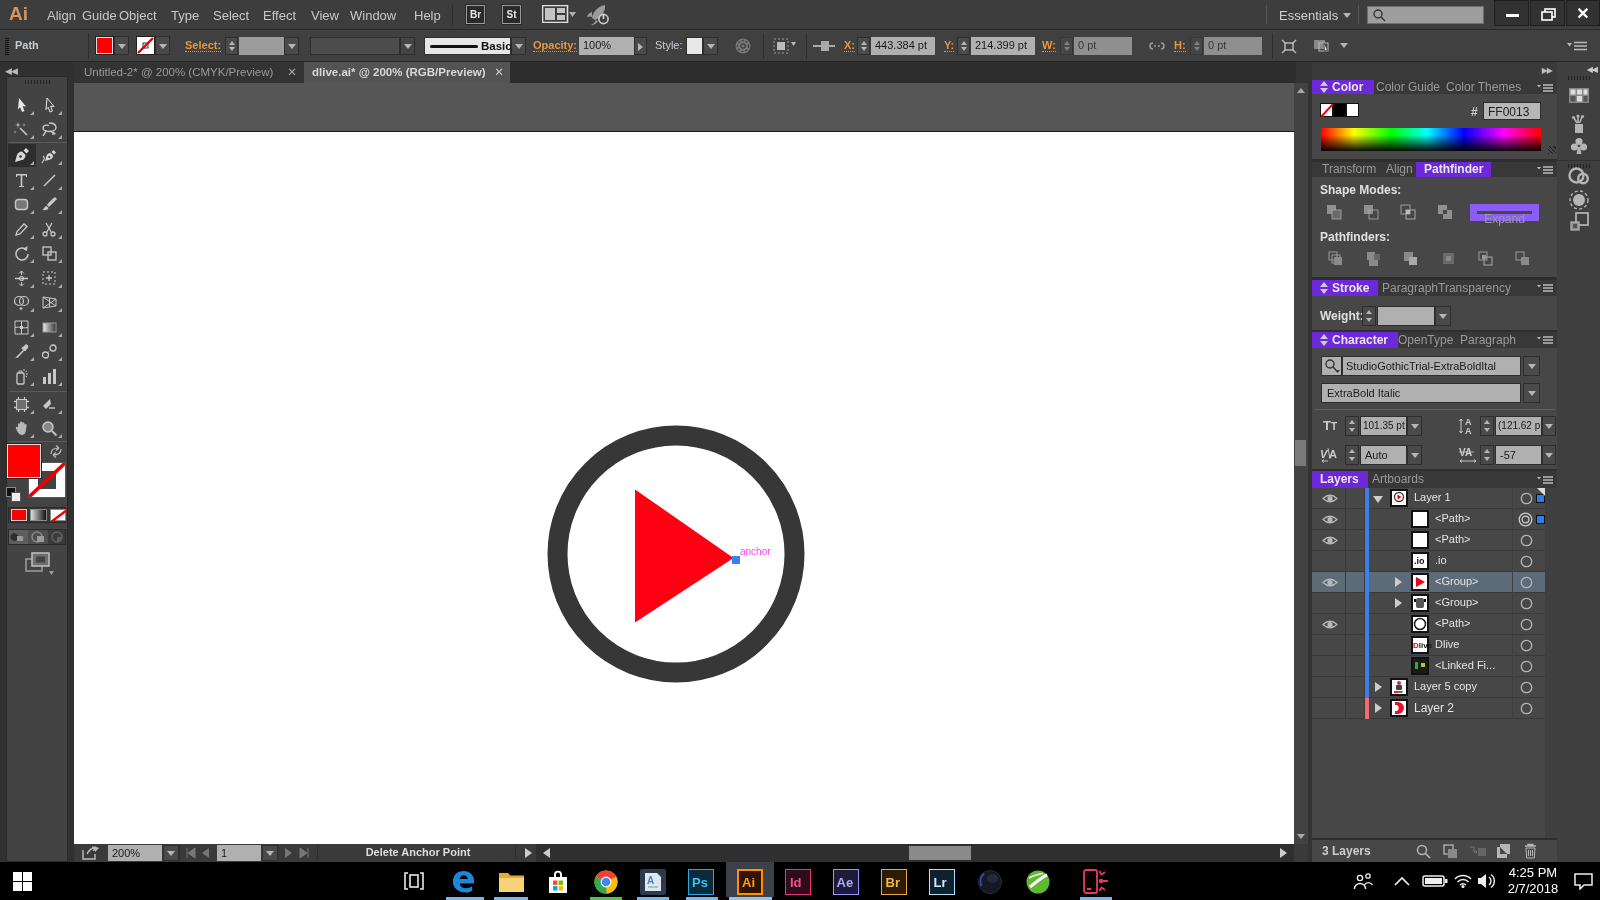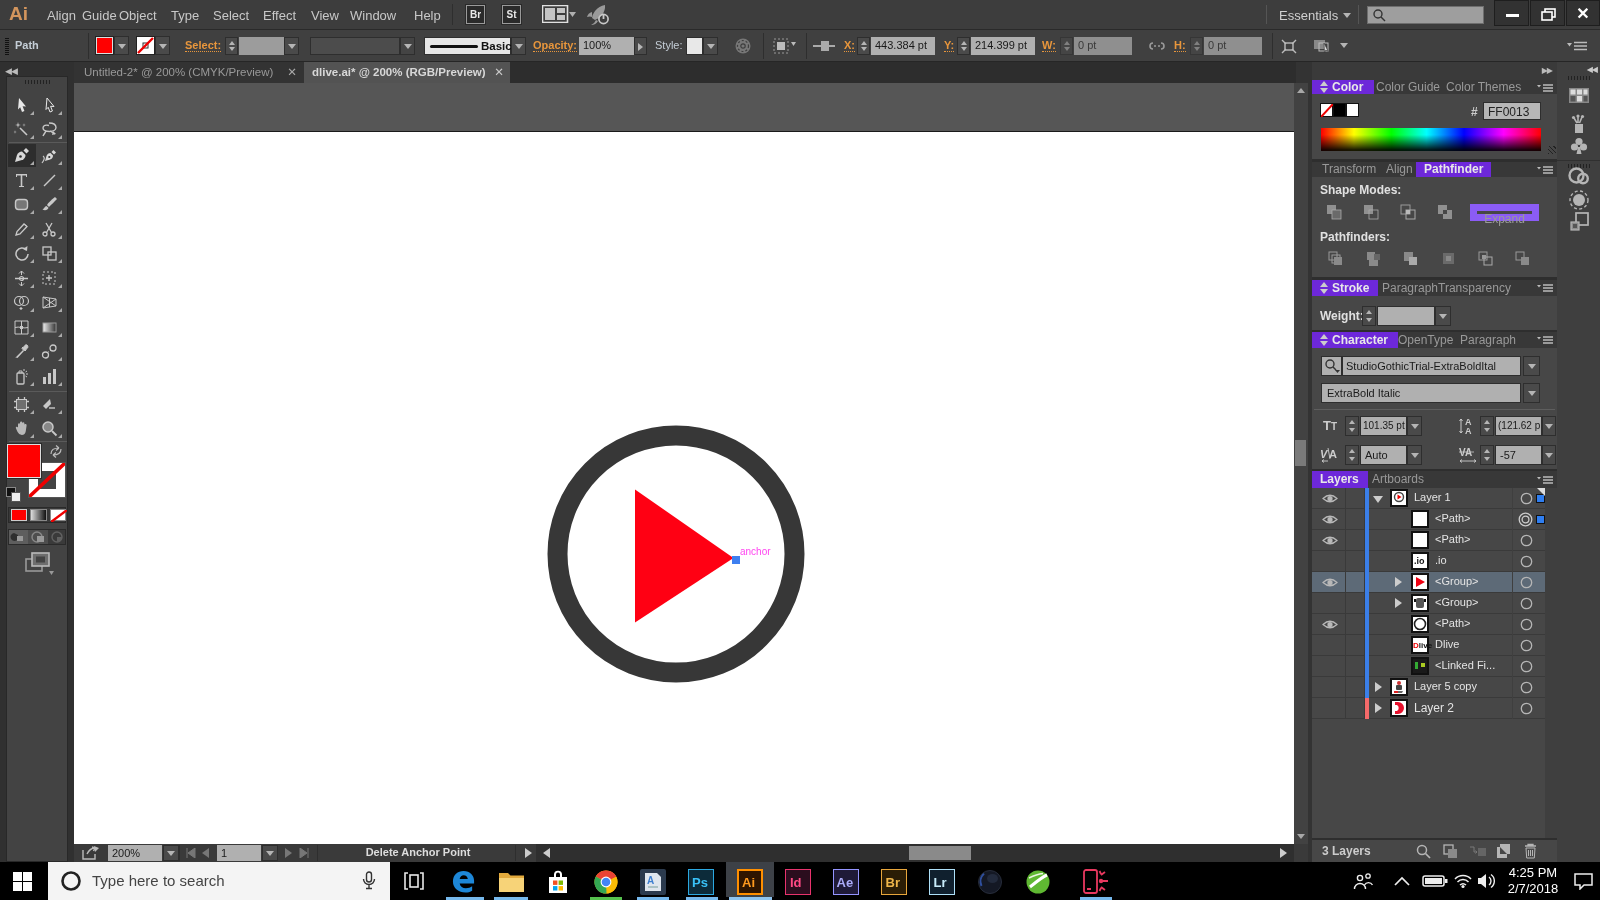--- a/index.html
+++ b/index.html
@@ -914,30 +914,20 @@
     </svg>
   </div>
 </div>
 <div id="taskbar">
   <svg class="abs" style="left:13px; top:10px;" width="19" height="19" viewBox="0 0 19 19">
     <rect x="0" y="0" width="9" height="9" fill="#fff"></rect>
       <rect x="10" y="0" width="9" height="9" fill="#fff"></rect>
     <rect x="0" y="10" width="9" height="9" fill="#fff"></rect>
       <rect x="10" y="10" width="9" height="9" fill="#fff"></rect>
   </svg>
-  <div class="abs" style="left:48px; top:0; width:342px; height:38px; background:#f4f4f4;">
-    <svg class="abs" style="left:12px; top:8px;" width="22" height="22" viewBox="0 0 22 22">
-        <circle cx="11" cy="11" r="8.5" fill="none" stroke="#222" stroke-width="2.6"></circle>
-      </svg>
-    <div class="abs" style="left:44px; top:10px; color:#444; font-size:15px;">Type here to search</div>
-    <svg class="abs" style="left:314px; top:9px;" width="14" height="20" viewBox="0 0 14 20">
-      <rect x="4.5" y="1" width="5" height="10" rx="2.5" fill="none" stroke="#333" stroke-width="1.4"></rect>
-      <path d="M1.5 8 A5.5 5.5 0 0 0 12.5 8 M7 13.5 L7 17 M4 17.5 L10 17.5" stroke="#333" stroke-width="1.4" fill="none"></path>
-    </svg>
-  </div>
   <svg class="abs" style="left:404px; top:10px;" width="20" height="18" viewBox="0 0 20 18">
     <path d="M4 1 L1 1 L1 17 L4 17 M16 1 L19 1 L19 17 L16 17" stroke="#e8e8e8" stroke-width="1.6" fill="none"></path>
     <rect x="6" y="3" width="8" height="12" fill="none" stroke="#e8e8e8" stroke-width="1.6"></rect>
   </svg>
   <div id="tbicons">
   <div class="abs" style="left:726px; top:0; width:48px; height:35px; background:#3d4147;"></div>
   <div class="abs" style="left:451px; top:7px; width:26px; height:26px;"><svg width="25" height="25" viewBox="0 0 26 26">
           <path d="M2 13 C2 6 7 2 13 2 C20 2 24 7 24 12 L24 15 L9 15 C9.5 18 12 20 15.5 20 C18 20 20.5 19.2 22 18 L22 22.5 C20 23.8 17.5 24.5 15 24.5 C8 24.5 2 20 2 13 Z M9 10.5 L17.5 10.5 C17.2 8 15.5 6.5 13.2 6.5 C11 6.5 9.5 8.2 9 10.5 Z" fill="#1d87d8"></path>
         </svg></div>
   <div class="abs" style="left:498px; top:7px; width:27px; height:26px;"><svg width="27" height="26" viewBox="0 0 27 26">

